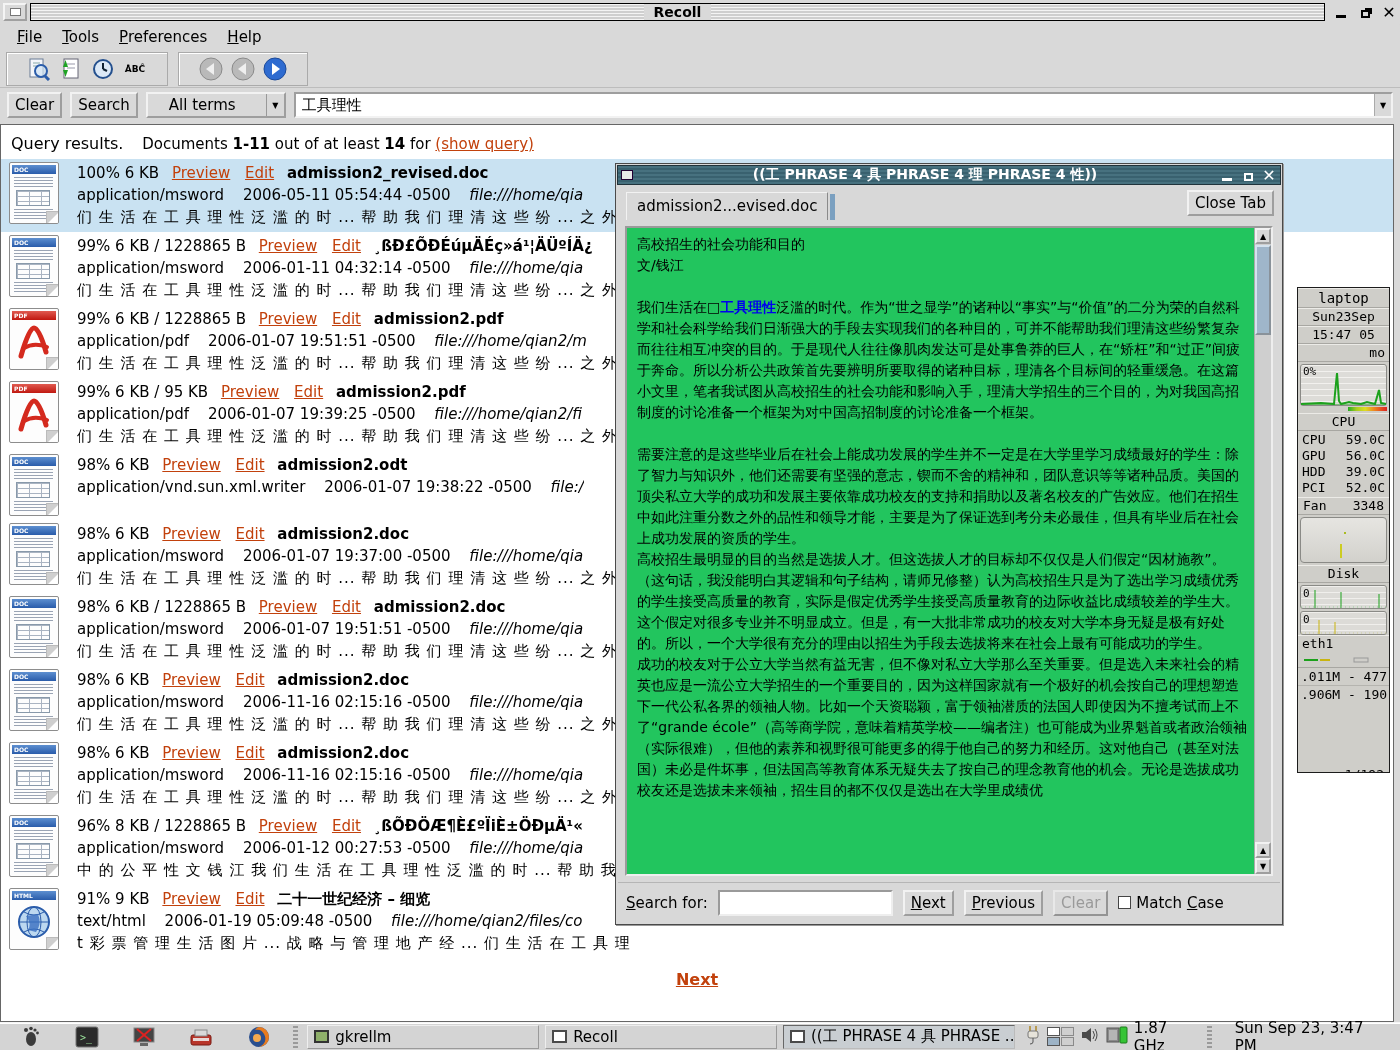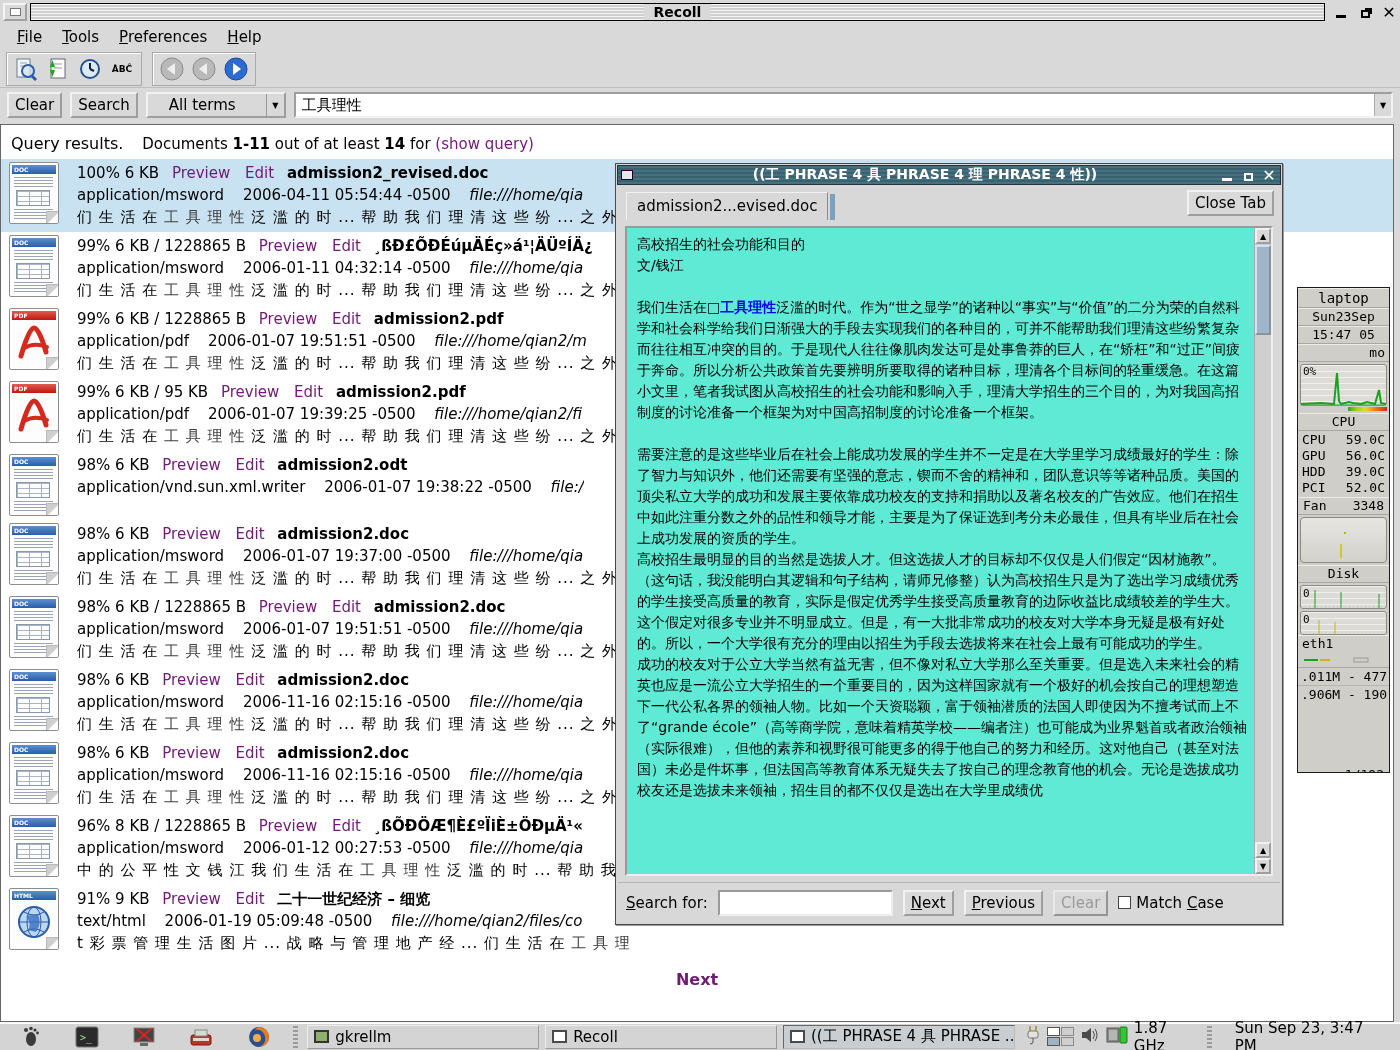--- a/index.html
+++ b/index.html
@@ -19,52 +19,52 @@
   .g-max { width:9px; height:8px; border:2px solid #000; margin-bottom:2px; background:#d9d9d9; box-shadow:3px -3px 0 -1px #000; }
   .g-close { font-weight:bold; font-size:16px; line-height:14px; }
 
   
   #menubar { position:absolute; left:0; top:24px; width:1400px; height:26px; display:flex; align-items:center; padding-left:8px; gap:2px; font-size:15px; }
   .menu-item { padding:2px 9px; }
   .accel { text-decoration:underline; }
 
   
   #toolbar { position:absolute; left:0; top:50px; width:1400px; height:38px; display:flex; align-items:center; padding-left:6px; gap:10px; border-bottom:1px solid #bdbdbd; }
-  .tgroup { display:flex; align-items:center; gap:4px; padding:3px 5px; border:1px solid #aaa; box-shadow:inset 1px 1px 0 #fff; background:#d9d9d9; }
+  .tgroup { display:flex; align-items:center; gap:4px; padding:3px 18px; border:1px solid #aaa; box-shadow:inset 1px 1px 0 #fff; background:#d9d9d9; }
   .tbtn { width:28px; height:26px; display:flex; align-items:center; justify-content:center; }
   .navbtn svg { display:block; }
   .abc { font-size:9px; font-weight:bold; letter-spacing:0; }
 
   
   #searchbar { position:absolute; left:0; top:88px; width:1400px; height:34px; display:flex; align-items:center; gap:8px; padding:0 7px; }
   .pbtn { background:#d9d9d9; border:2px outset #f2f2f2; font-size:15px; padding:2px 6px; height:26px; font-family:inherit; }
   .combo { height:26px; border:2px outset #f2f2f2; background:#d9d9d9; display:flex; align-items:center; font-size:15px; }
   .combo .cval { padding:0 21px; width:118px; }
   .combo .carr { width:18px; height:100%; border-left:1px solid #999; display:flex; align-items:center; justify-content:center; font-size:8px; }
   .qcombo { flex:1; height:26px; border:2px inset #f2f2f2; background:#fff; display:flex; align-items:center; }
   .qcombo input { flex:1; border:none; outline:none; font-size:15px; font-family:inherit; padding:0 6px; background:#fff; }
   .qcombo .carr { width:17px; height:100%; display:flex; align-items:center; justify-content:center; font-size:8px; background:#d9d9d9; border-left:1px solid #aaa; }
 
   
   #results { position:absolute; left:0; top:124px; width:1394px; height:898px; background:#fff; border:1px solid #666; overflow:hidden; }
   #res-header { font-size:15px; padding:9px 0 6px 10px; }
   #res-header .qr { font-size:16px; font-weight:normal; margin-right:14px; }
   #res-header b { font-weight:bold; }
-  a, .lnk { color:#701a75; cursor:pointer; }
+  a, .lnk { color:#c2410c; text-decoration:underline; cursor:pointer; }
   .row { display:flex; padding:3px 0 4px 8px; }
   .row.selected { background:#c9e2f2; }
   .rowtext { margin-left:16px; font-size:15px; line-height:22px; overflow:hidden; white-space:nowrap; }
   .rt-title { font-weight:bold; margin-left:8px; }
   .meta { margin-right:8px; }
   .lnk + .lnk { margin-left:10px; }
   .l2 .mime { margin-right:14px; }
   .l2 .date { margin-right:14px; }
   .l2 .url { font-style:italic; }
   .l3 { letter-spacing:1px; }
-  .hl { color:#404040; }
+  .hl { color:#000000; }
   #next-link-wrap { text-align:center; margin-top:12px; font-size:16px; }
   #next-link { font-weight:bold; }
 
   
   .fileicon { flex:0 0 52px; }
   .fi { width:50px; height:62px; position:relative; background:#fdfdfd; border:1px solid #8d8d8d; border-radius:2px; display:block; overflow:hidden; }
   .fi .fold { position:absolute; right:-1px; bottom:-1px; width:0; height:0; border-left:12px solid #cfcfcf; border-bottom:12px solid #fff; box-shadow:-1px -1px 0 #bbb; }
   .fi .hdr { position:absolute; left:2px; right:2px; top:2px; height:9px; background:linear-gradient(#5d8fd0,#2a5caa); color:#fff; font-style:normal; font-size:6px; font-weight:bold; line-height:9px; padding-left:2px; }
   .fi .hdr.red { background:linear-gradient(#e05a50,#c01810); }
   .fi .lines { position:absolute; left:4px; right:5px; top:14px; height:10px; background:repeating-linear-gradient(180deg,#9aa4b4 0 1px,transparent 1px 3px); }
@@ -81,21 +81,21 @@
   #pv-title { flex:1; text-align:center; font-weight:bold; font-size:14px; white-space:nowrap; overflow:hidden; }
   #pv-titlebar .wctl { gap:5px; }
   #pv-titlebar .g-min { background:#fff; }
   #pv-titlebar .g-maxw { width:9px; height:8px; border:2px solid #fff; margin-bottom:2px; }
   #pv-titlebar .g-close { color:#fff; }
   #pv-tabs { display:flex; align-items:flex-end; padding:6px 8px 0 10px; height:34px; }
   #pv-tab { background:#d8d8d8; border:1px solid #8a8a8a; border-bottom:none; border-top-color:#f2f2f2; border-left-color:#f2f2f2; padding:4px 10px 5px; font-size:15px; }
   #pv-tab-accent { width:5px; height:26px; background:#7ba0c0; margin-left:2px; }
   #pv-tabs .spacer { flex:1; }
   #close-tab { margin-bottom:4px; }
-  #pv-text { position:absolute; left:9px; right:9px; top:62px; bottom:48px; background:#5eead4; border:2px inset #eee; overflow:hidden; padding:6px 24px 6px 10px; font-size:14px; line-height:21px; }
+  #pv-text { position:absolute; left:9px; right:9px; top:62px; bottom:48px; background:#22c55e; border:2px inset #eee; overflow:hidden; padding:6px 24px 6px 10px; font-size:14px; line-height:21px; }
   #pv-text .pgap { height:21px; }
   #pv-text .p1hl { color:#0000ee; font-weight:bold; }
   
   #pv-scroll { position:absolute; right:11px; top:64px; bottom:50px; width:17px; background:#cfcfcf; border-left:1px solid #aaa; }
   #pv-scroll .sb-btn { position:absolute; left:0; width:16px; height:16px; background:#d9d9d9; border:2px outset #f2f2f2; font-size:8px; display:flex; align-items:center; justify-content:center; }
   #sb-up { top:0; }
   #sb-dn1 { bottom:16px; }
   #sb-dn2 { bottom:0; }
   #pv-thumb { position:absolute; left:0; top:17px; width:16px; height:90px; background:#9fb6ca; border:2px outset #d4e2ee; }
   
@@ -258,21 +258,21 @@
       </span>
       <div class="rowtext">
         <div class="l1">
           <span class="meta">100% 6 KB</span>
           <span class="lnk">Preview</span>
           <span class="lnk">Edit</span>
           <span class="rt-title">admission2_revised.doc</span>
         </div>
         <div class="l2">
           <span class="mime">application/msword</span>
-          <span class="date">2006-04-11 05:54:44 -0500</span>
+          <span class="date">2006-05-11 05:54:44 -0500</span>
           <span class="url">file:///home/qia</span>
         </div>
         <div class="l3">
           <span>们 生 活 在 </span><span class="hl">工 具 理 性</span><span> 泛 滥 的 时 ... 帮 助 我 们 理 清 这 些 纷 ... 之 外 的</span>
         </div>
       </div>
     </div>
         <div class="row">
       <span class="fileicon">
         <span class="fi fi-doc">

